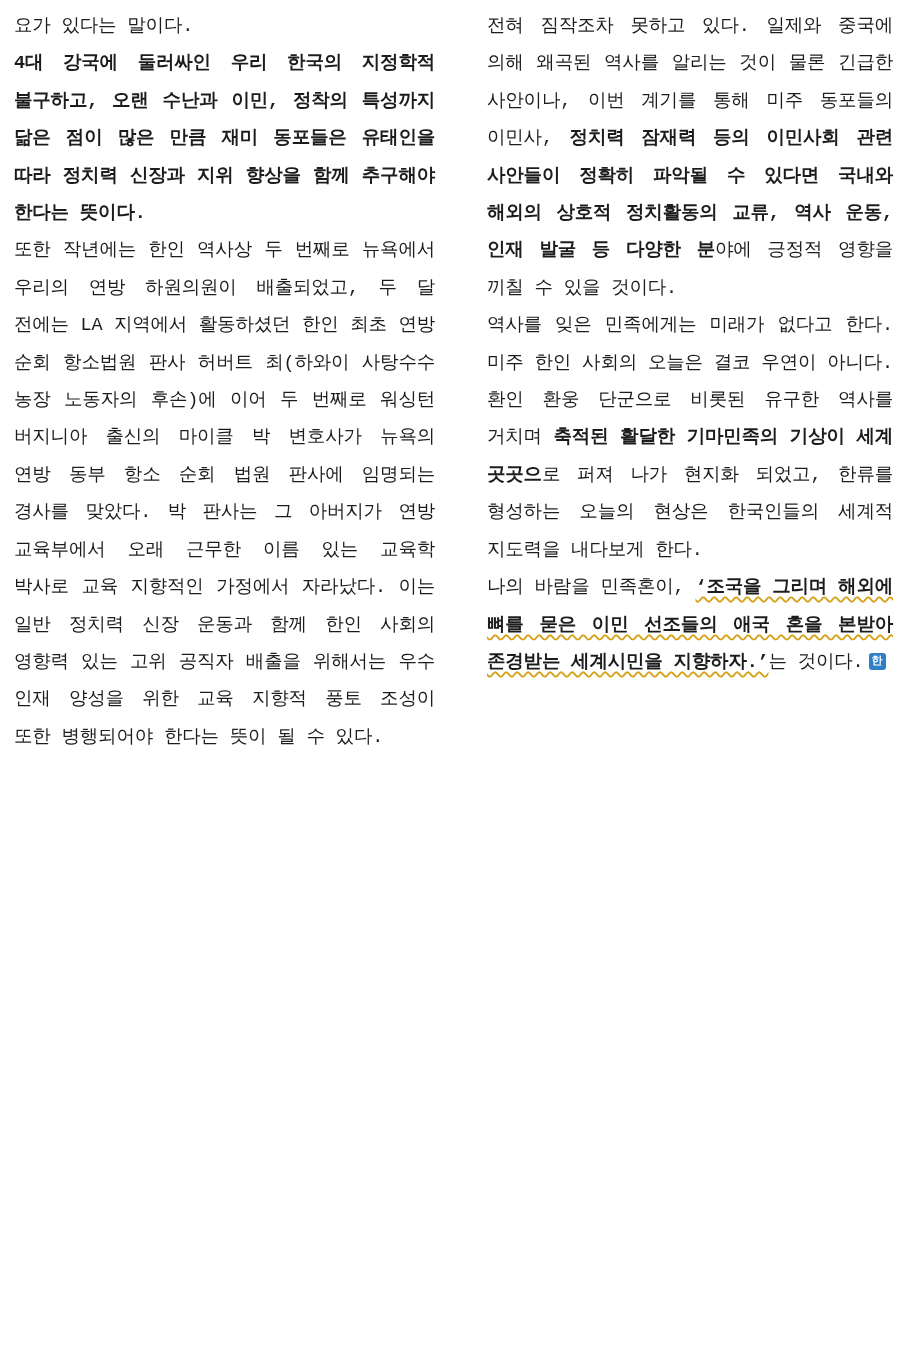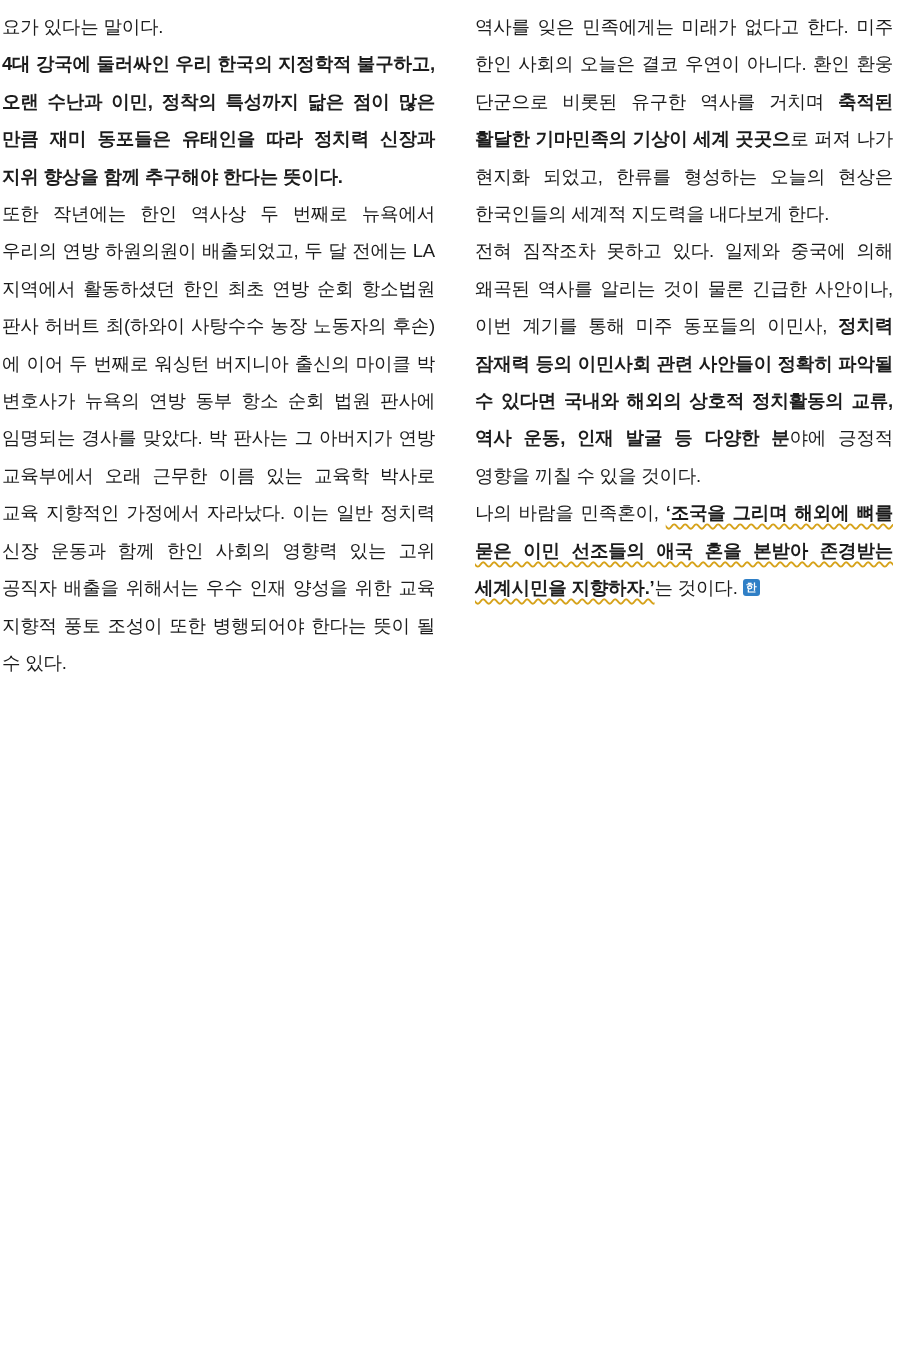--- a/index.html
+++ b/index.html
@@ -32,28 +32,29 @@
   }
   .col-left {
     width: 453px;
     padding: 8px 18px 0 2px;
   }
   .col-right {
     width: 454px;
     padding: 8px 14px 0 22px;
   }
   p.para {
-    margin: 0 0 0 0;
+    margin: 0 0 0 12px;
     font-size: 18.5px;
     line-height: 37.4px;
     letter-spacing: -0.2px;
     text-align: justify;
     text-justify: inter-character;
     word-break: keep-all;
     color: #1c1c1c;
+    font-family: Liberation Mono, monospace;
   }
   p.para.bold {
     font-weight: bold;
   }
   .hl {
     font-weight: bold;
     text-decoration: underline;
     text-decoration-color: #d6a21a;
     text-decoration-thickness: 2px;
     text-underline-offset: 4px;
@@ -87,19 +88,19 @@
 <div class="page">
   <div class="columns">
 
     <div class="col col-left">
       <p class="para">요가 있다는 말이다.</p>
       <p class="para bold">4대 강국에 둘러싸인 우리 한국의 지정학적 불구하고, 오랜 수난과 이민, 정착의 특성까지 닮은 점이 많은 만큼 재미 동포들은 유태인을 따라 정치력 신장과 지위 향상을 함께 추구해야 한다는 뜻이다.</p>
       <p class="para">또한 작년에는 한인 역사상 두 번째로 뉴욕에서 우리의 연방 하원의원이 배출되었고, 두 달 전에는 LA 지역에서 활동하셨던 한인 최초 연방 순회 항소법원 판사 허버트 최(하와이 사탕수수 농장 노동자의 후손)에 이어 두 번째로 워싱턴 버지니아 출신의 마이클 박 변호사가 뉴욕의 연방 동부 항소 순회 법원 판사에 임명되는 경사를 맞았다. 박 판사는 그 아버지가 연방 교육부에서 오래 근무한 이름 있는 교육학 박사로 교육 지향적인 가정에서 자라났다. 이는 일반 정치력 신장 운동과 함께 한인 사회의 영향력 있는 고위 공직자 배출을 위해서는 우수 인재 양성을 위한 교육 지향적 풍토 조성이 또한 병행되어야 한다는 뜻이 될 수 있다.</p>
     </div>
 
     <div class="col col-right">
+      <p class="para"><span>전혀 짐작조차 못하고 있다. 일제와 중국에 의해 왜곡된 역사를 알리는 것이 물론 긴급한 사안이나, 이번 계기를 통해 미주 동포들의 이민사, </span><span style="font-weight:bold">정치력 잠재력 등의 이민사회 관련 사안들이 정확히 파악될 수 있다면 국내와 해외의 상호적 정치활동의 교류, 역사 운동, 인재 발굴 등 다양한 분</span><span>야에 긍정적 영향을 끼칠 수 있을 것이다.</span></p>
       <p class="para"><span>역사를 잊은 민족에게는 미래가 없다고 한다. 미주 한인 사회의 오늘은 결코 우연이 아니다. 환인 환웅 단군으로 비롯된 유구한 역사를 거치며 </span><span style="font-weight:bold">축적된 활달한 기마민족의 기상이 세계 곳곳으</span><span>로 퍼져 나가 현지화 되었고, 한류를 형성하는 오늘의 현상은 한국인들의 세계적 지도력을 내다보게 한다.</span></p>
-      <p class="para"><span>전혀 짐작조차 못하고 있다. 일제와 중국에 의해 왜곡된 역사를 알리는 것이 물론 긴급한 사안이나, 이번 계기를 통해 미주 동포들의 이민사, </span><span style="font-weight:bold">정치력 잠재력 등의 이민사회 관련 사안들이 정확히 파악될 수 있다면 국내와 해외의 상호적 정치활동의 교류, 역사 운동, 인재 발굴 등 다양한 분</span><span>야에 긍정적 영향을 끼칠 수 있을 것이다.</span></p>
       <p class="para"><span>나의 바람을 민족혼이, </span><span class="hl-wave">‘조국을 그리며 해외에 뼈를 묻은 이민 선조들의 애국 혼을 본받아 존경받는 세계시민을 지향하자.’</span><span>는 것이다.</span><span class="badge">한</span></p>
     </div>
 
   </div>
 </div>
 
 </body></html>

